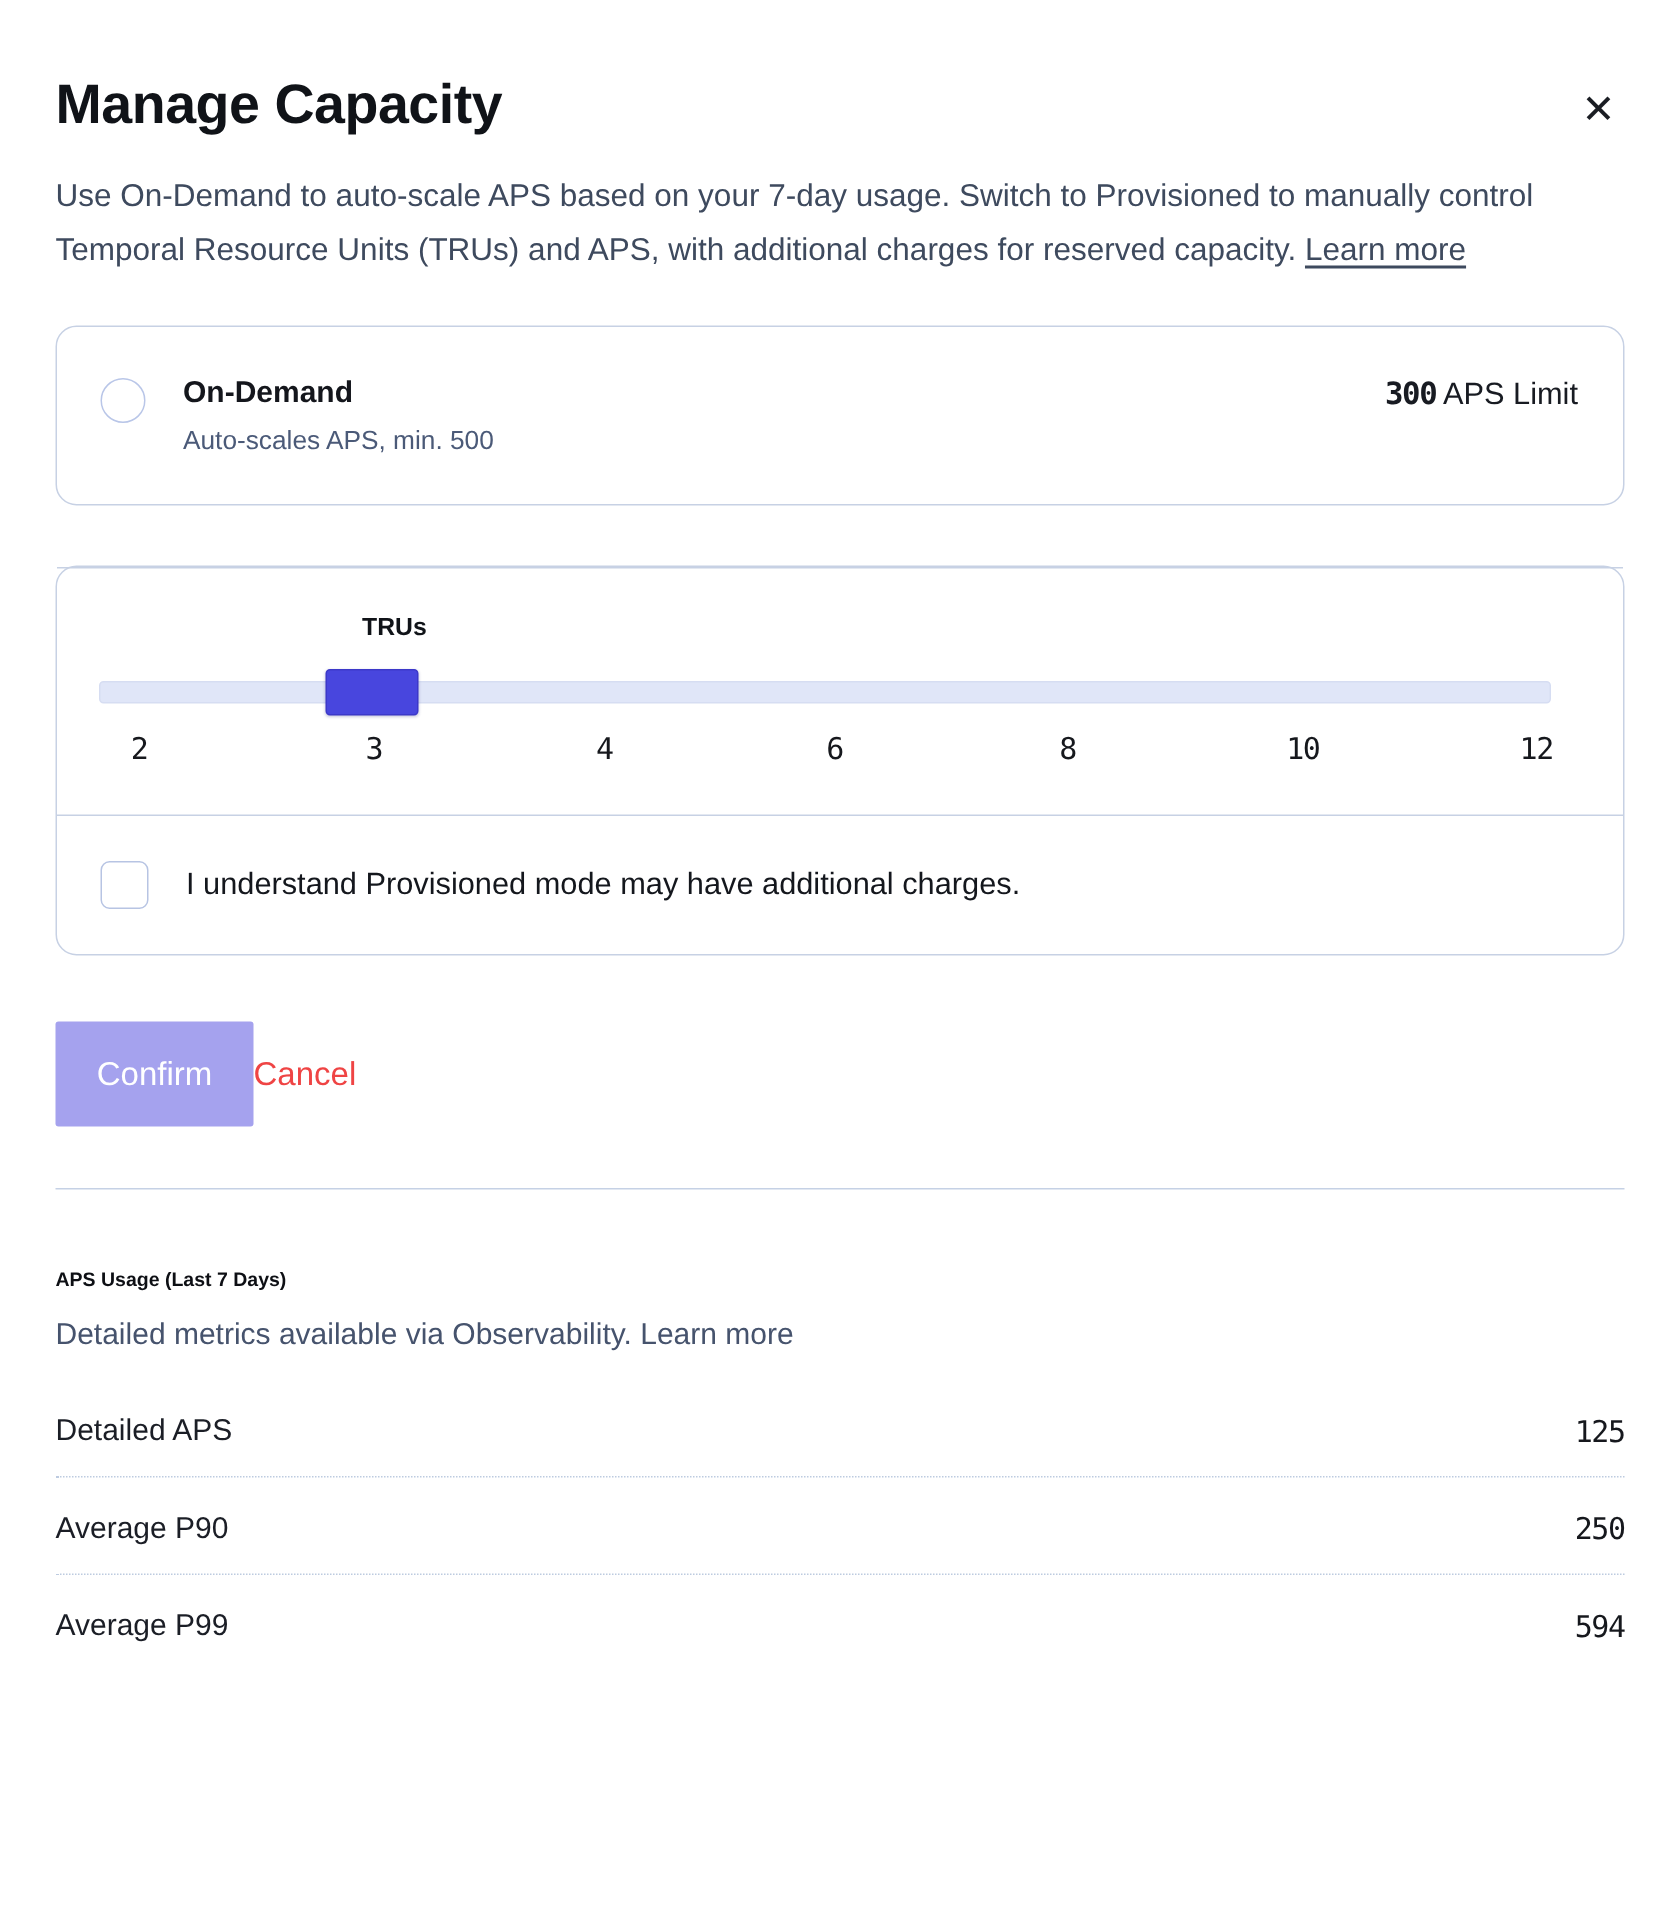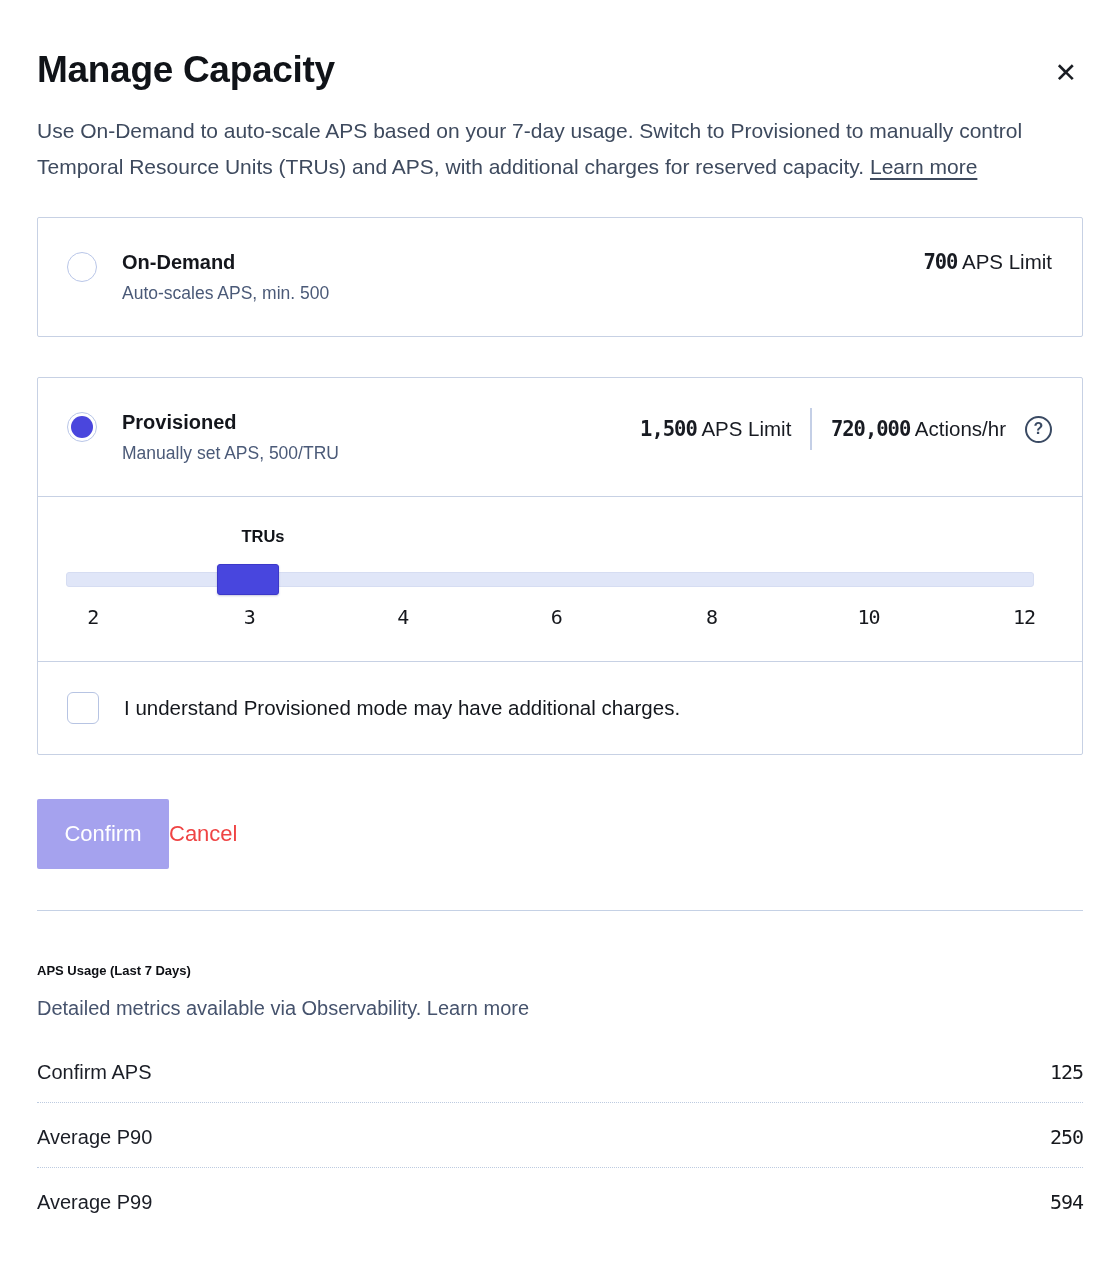--- a/index.html
+++ b/index.html
@@ -9,21 +9,21 @@
 
   
   .header { display:flex; justify-content:space-between; align-items:center; }
   .title { font-size:37px; font-weight:700; letter-spacing:-0.3px; color:#101318; line-height:1.1; }
   .close-btn { background:none; border:none; font-size:27px; font-weight:300; color:#1a1d23; cursor:pointer; line-height:1; padding:6px; margin-top:6px; }
 
   .description { margin-top:20px; font-size:21px; line-height:36px; color:#3e4a5e; max-width:1046px; }
   .learn-more-link { color:#3e4a5e; text-decoration:underline; text-underline-offset:4px; cursor:pointer; }
 
   
-  .card { border:1.5px solid #c7d1e4; border-radius:2px; margin-top:32px; }
+  .card { border:1.5px solid #c7d1e4; border-radius:14px; margin-top:32px; }
   .card2 { margin-top:40px; }
   .option-row { display:flex; align-items:flex-start; padding:32px 30px 32px 29px; }
   .radio { width:30px; height:30px; border-radius:50%; border:1.5px solid #b9c6e8; flex:0 0 auto; margin-top:2px; position:relative; background:#fff; cursor:pointer; }
   .radio.checked::after { content:""; position:absolute; inset:3px; border-radius:50%; background:#4a46dd; }
   .option-labels { margin-left:25px; }
   .option-label { font-size:20px; font-weight:600; color:#14161c; line-height:24px; }
   .option-sub { margin-top:8px; font-size:17.5px; color:#4b5a78; line-height:22px; }
   .option-stats { margin-left:auto; display:flex; align-items:center; gap:19px; line-height:28px; margin-top:-2px; }
   .stat { font-size:20.5px; color:#181b22; white-space:nowrap; }
   .num { font-family:"DejaVu Sans Mono", monospace; font-weight:600; letter-spacing:-1px; }
@@ -81,39 +81,26 @@
     <a class="learn-more-link">Learn more</a></p>
 
   <div class="card">
     <div class="option-row">
       <div class="radio" id="on-demand-radio"></div>
       <div class="option-labels">
         <div class="option-label">On-Demand</div>
         <div class="option-sub">Auto-scales APS, min. 500</div>
       </div>
       <div class="option-stats">
-        <div class="stat"><span class="num">700</span><span> APS Limit</span></div>
+        <div class="stat"><span class="num">300</span><span> APS Limit</span></div>
       </div>
     </div>
   </div>
 
   <div class="card card2">
-    <div class="option-row">
-      <div class="radio checked" id="provisioned-radio"></div>
-      <div class="option-labels">
-        <div class="option-label">Provisioned</div>
-        <div class="option-sub">Manually set APS, 500/TRU</div>
-      </div>
-      <div class="option-stats">
-        <div class="stat"><span class="num">1,500</span><span> APS Limit</span></div>
-        <div class="stat-divider"></div>
-        <div class="stat"><span class="num">720,000</span><span> Actions/hr</span></div>
-        <div class="help-icon">?</div>
-      </div>
-    </div>
 
     <div class="card-section slider-section">
       <div class="slider-inner">
         <div class="trus-label" id="trus-label" style="left: 18.797%;">TRUs</div>
         <div class="slider-track"></div>
         <div class="slider-handle" id="slider-handle" style="left: 18.797%;"></div>
         <div>
           <span class="tick">2</span>
           <span class="tick">3</span>
           <span class="tick">4</span>
@@ -137,21 +124,21 @@
   </div>
 
   <hr class="divider">
 
   <div class="usage-title">APS Usage (Last 7 Days)</div>
   <div class="usage-subtitle"><span>Detailed metrics available via Observability.</span>
     <a class="usage-learn-more">Learn more</a></div>
 
   <div class="metrics">
     <div class="metric-row">
-      <span class="metric-label">Confirm APS</span>
+      <span class="metric-label">Detailed APS</span>
       <span class="metric-value">125</span>
     </div>
     <div class="metric-row">
       <span class="metric-label">Average P90</span>
       <span class="metric-value">250</span>
     </div>
     <div class="metric-row">
       <span class="metric-label">Average P99</span>
       <span class="metric-value">594</span>
     </div>

